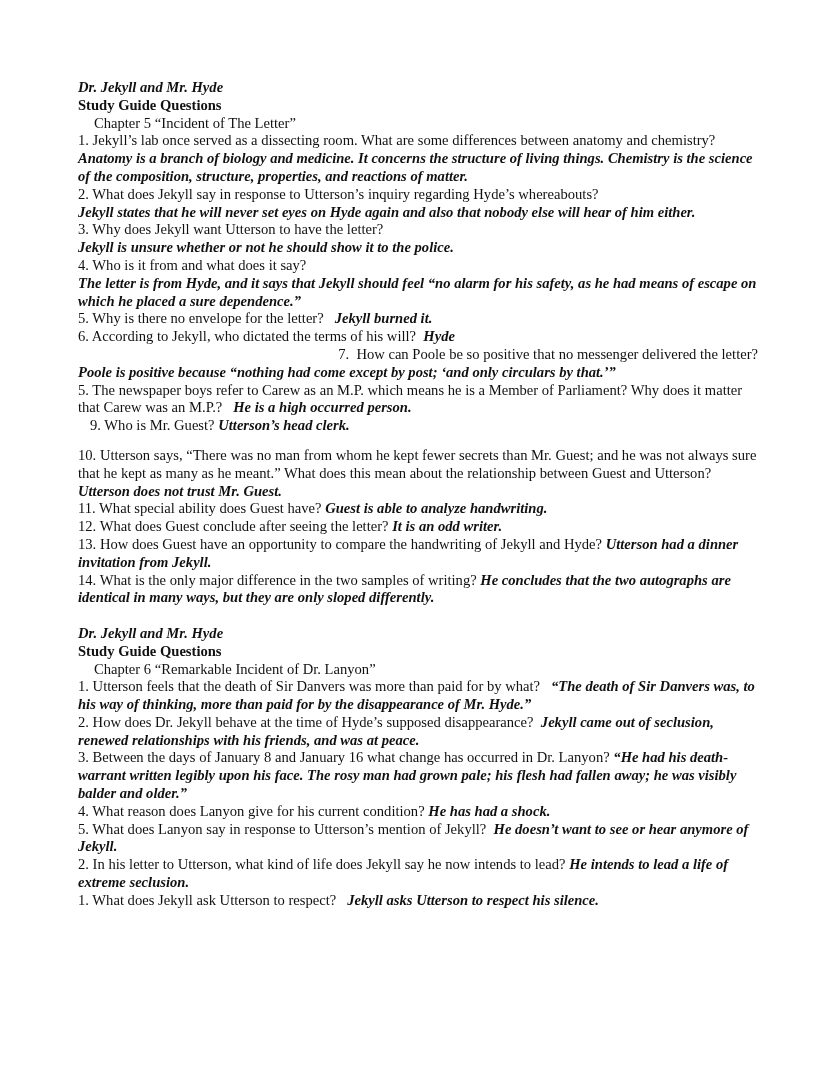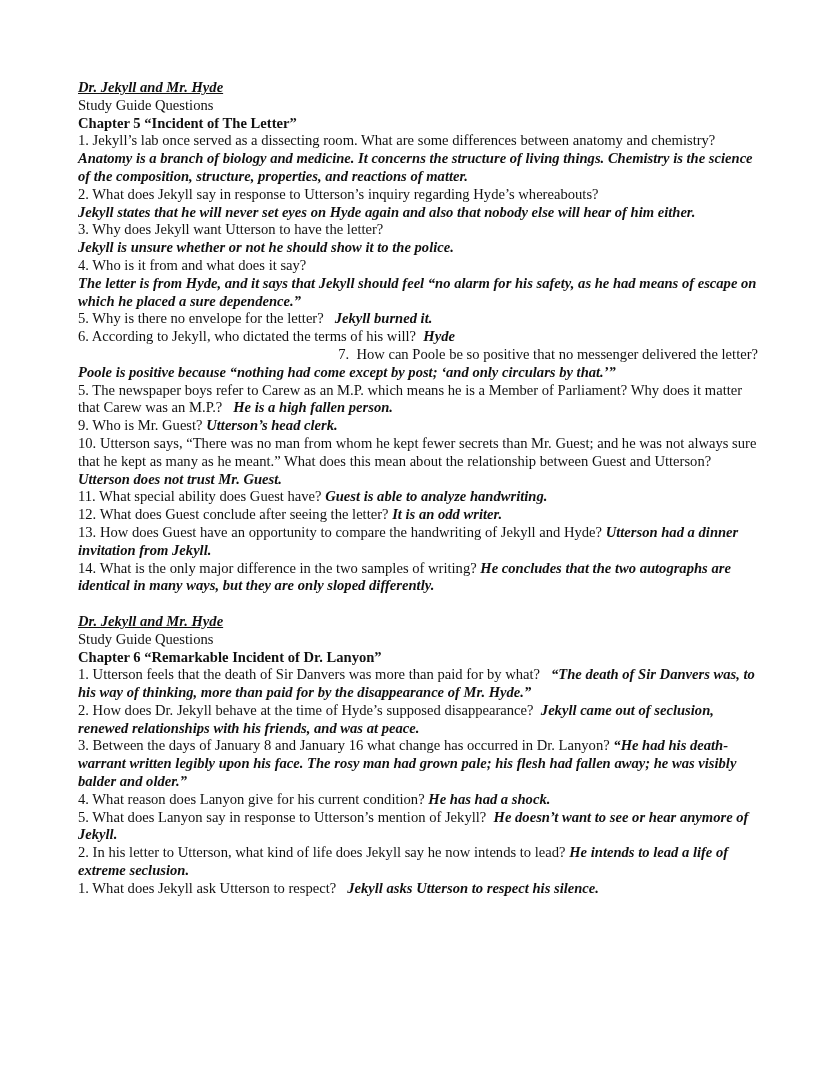--- a/index.html
+++ b/index.html
@@ -8,23 +8,23 @@
     position: absolute;
     left: 78px;
     top: 79px;
     width: 680px;
     font-family: "Liberation Serif", serif;
     font-size: 14.6px;
     line-height: 17.8px;
     color: #111111;
   }
   .line { margin: 0; }
-  .title { font-weight: bold; font-style: italic; text-decoration: underline; }
-  .subtitle { font-weight: normal; }
-  .chapter { font-weight: bold; }
+  .title { font-weight: bold; font-style: italic; }
+  .subtitle { font-weight: bold; }
+  .chapter { font-weight: normal; margin-left: 16px; }
   .ans { font-weight: bold; font-style: italic; }
   .section-gap { height: 17.8px; }
 </style>
 </head>
 <body>
 
 <div class="page">
 
   <div>
     <p class="line title">Dr. Jekyll and Mr. Hyde</p>
@@ -43,25 +43,25 @@
     <p class="line"><span>4. Who is it from and what does it say?</span></p>
     <p class="line ans">The letter is from Hyde, and it says that Jekyll should feel “no alarm for his safety, as he had means of escape on which he placed a sure dependence.”</p>
 
     <p class="line" style="white-space:pre-wrap;"><span>5. Why is there no envelope for the letter?   </span><span class="ans">Jekyll burned it.</span></p>
 
     <p class="line" style="white-space:pre-wrap;"><span>6. According to Jekyll, who dictated the terms of his will?  </span><span class="ans">Hyde</span></p>
 
     <p class="line" style="white-space:pre-wrap;text-align:right;"><span>7.  How can Poole be so positive that no messenger delivered the letter?</span></p>
     <p class="line ans">Poole is positive because “nothing had come except by post; ‘and only circulars by that.’”</p>
 
-    <p class="line" style="white-space:pre-wrap;"><span>5. The newspaper boys refer to Carew as an M.P. which means he is a Member of Parliament? Why does it matter that Carew was an M.P.?   </span><span class="ans">He is a high fallen person.</span></p>
+    <p class="line" style="white-space:pre-wrap;"><span>5. The newspaper boys refer to Carew as an M.P. which means he is a Member of Parliament? Why does it matter that Carew was an M.P.?   </span><span class="ans">He is a high occurred person.</span></p>
 
-    <p class="line" style="white-space:pre-wrap;"><span>9. Who is Mr. Guest? </span><span class="ans">Utterson’s head clerk.</span></p>
+    <p class="line" style="white-space:pre-wrap;margin-left:12px;"><span>9. Who is Mr. Guest? </span><span class="ans">Utterson’s head clerk.</span></p>
 
-    <p class="line" style="white-space:pre-wrap;"><span>10. Utterson says, “There was no man from whom he kept fewer secrets than Mr. Guest; and he was not always sure that he kept as many as he meant.” What does this mean about the relationship between Guest and Utterson?  </span><span class="ans">Utterson does not trust Mr. Guest.</span></p>
+    <p class="line" style="white-space:pre-wrap;margin-top:12px;"><span>10. Utterson says, “There was no man from whom he kept fewer secrets than Mr. Guest; and he was not always sure that he kept as many as he meant.” What does this mean about the relationship between Guest and Utterson?  </span><span class="ans">Utterson does not trust Mr. Guest.</span></p>
 
     <p class="line" style="white-space:pre-wrap;"><span>11. What special ability does Guest have? </span><span class="ans">Guest is able to analyze handwriting.</span></p>
 
     <p class="line" style="white-space:pre-wrap;"><span>12. What does Guest conclude after seeing the letter? </span><span class="ans">It is an odd writer.</span></p>
 
     <p class="line" style="white-space:pre-wrap;"><span>13. How does Guest have an opportunity to compare the handwriting of Jekyll and Hyde? </span><span class="ans">Utterson had a dinner invitation from Jekyll.</span></p>
 
     <p class="line" style="white-space:pre-wrap;"><span>14. What is the only major difference in the two samples of writing? </span><span class="ans">He concludes that the two autographs are identical in many ways, but they are only sloped differently.</span></p>
 
   </div>

